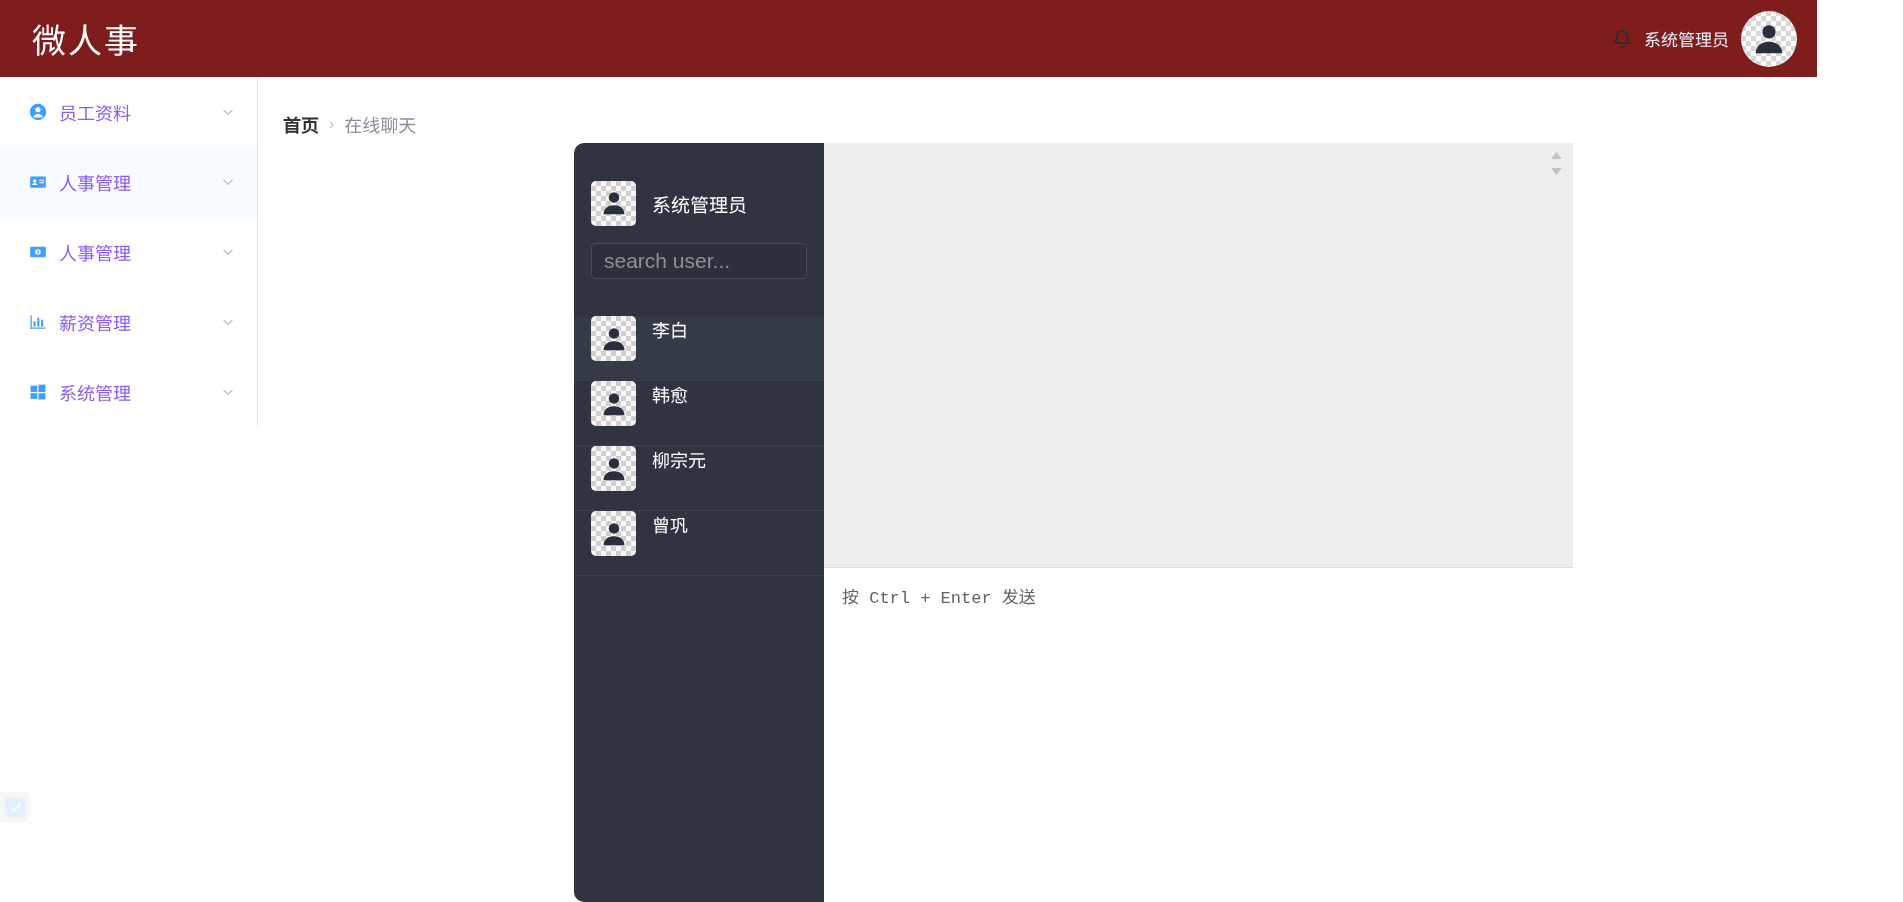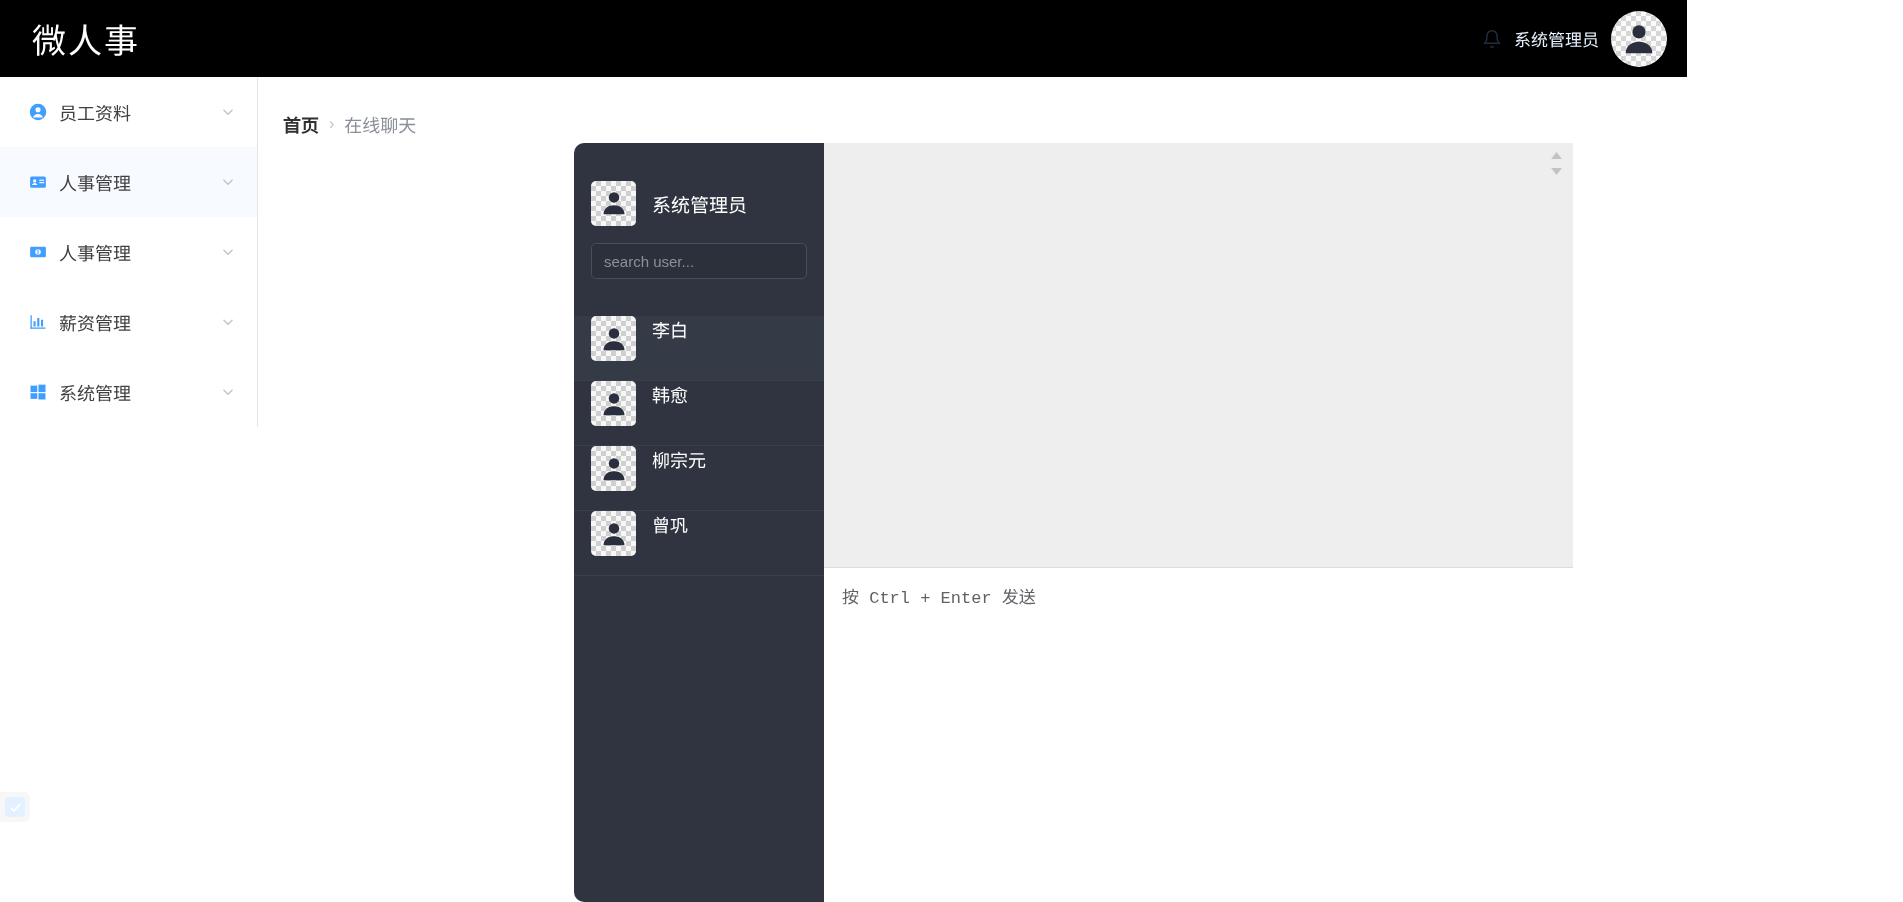--- a/index.html
+++ b/index.html
@@ -5,22 +5,22 @@
   * { margin:0; padding:0; box-sizing:border-box; }
   html, body {
     width:1903px; height:902px;
     background:#ffffff;
     font-family:"Liberation Sans","DejaVu Sans",sans-serif;
     overflow:hidden;
   }
 
   
   .app-header{
-    position:absolute; top:0; left:0; width:1687px; height:77px;
-    background:#000000; display:flex; align-items:center;
+    position:absolute; top:0; left:0; width:1817px; height:77px;
+    background:#7f1d1d; display:flex; align-items:center;
   }
   .app-title{
     color:#ffffff; font-size:34px; font-weight:400;
     margin-left:32px; letter-spacing:2px;
   }
   .header-right{
     position:absolute; right:20px; top:0; height:77px;
     display:flex; align-items:center; gap:12px;
   }
   .bell-icon{ width:20px; height:20px; display:block; }
@@ -46,21 +46,21 @@
     background:#ffffff; border-right:1px solid #e6e6e6;
   }
   .menu-item{
     height:70px; display:flex; align-items:center;
     padding:0 22px 0 28px; cursor:pointer; position:relative;
   }
   .menu-item.active{ background:#f7faff; }
   .menu-icon{ width:20px; height:20px; flex:0 0 20px; margin-right:11px;
               display:flex; align-items:center; justify-content:center; }
   .menu-icon svg{ width:18px; height:18px; display:block; }
-  .menu-label{ font-size:18px; color:#404040; flex:1; white-space:nowrap; }
+  .menu-label{ font-size:18px; color:#8b5cf6; flex:1; white-space:nowrap; }
   .chevron{ width:14px; height:14px; flex:0 0 14px; }
   .chevron svg{ width:14px; height:14px; display:block; }
 
   
   .breadcrumb{
     position:absolute; top:111px; left:283px;
     display:flex; align-items:center; gap:10px; font-size:18px;
   }
   .bc-home{ color:#303133; font-weight:700; cursor:pointer; }
   .bc-sep{ color:#c0c4cc; font-size:16px; }
@@ -95,21 +95,21 @@
   .me-name{ color:#ffffff; font-size:19px; margin-left:16px; white-space:nowrap; }
 
   .search-box{
     margin:5px 17px 0 17px; height:36px;
     background:#32374380; background-color:#2b303b;
     border:1px solid #474d59; border-radius:5px;
     display:flex; align-items:center; padding:0 12px;
   }
   .search-box input{
     width:100%; background:transparent; border:none; outline:none;
-    color:#d9dbe0; font-size:15px;
+    color:#d9dbe0; font-size:21px;
     font-family:"Liberation Sans","DejaVu Sans",sans-serif;
   }
   .search-box input::placeholder{ color:#8c9099; }
 
   .user-list{ margin-top:37px; }
   .user-row{
     height:65px; display:flex; align-items:flex-start; padding-left:17px;
     border-bottom:1px solid #3a3f4b; cursor:pointer;
   }
   .user-row.active{ background:#343a46; }

